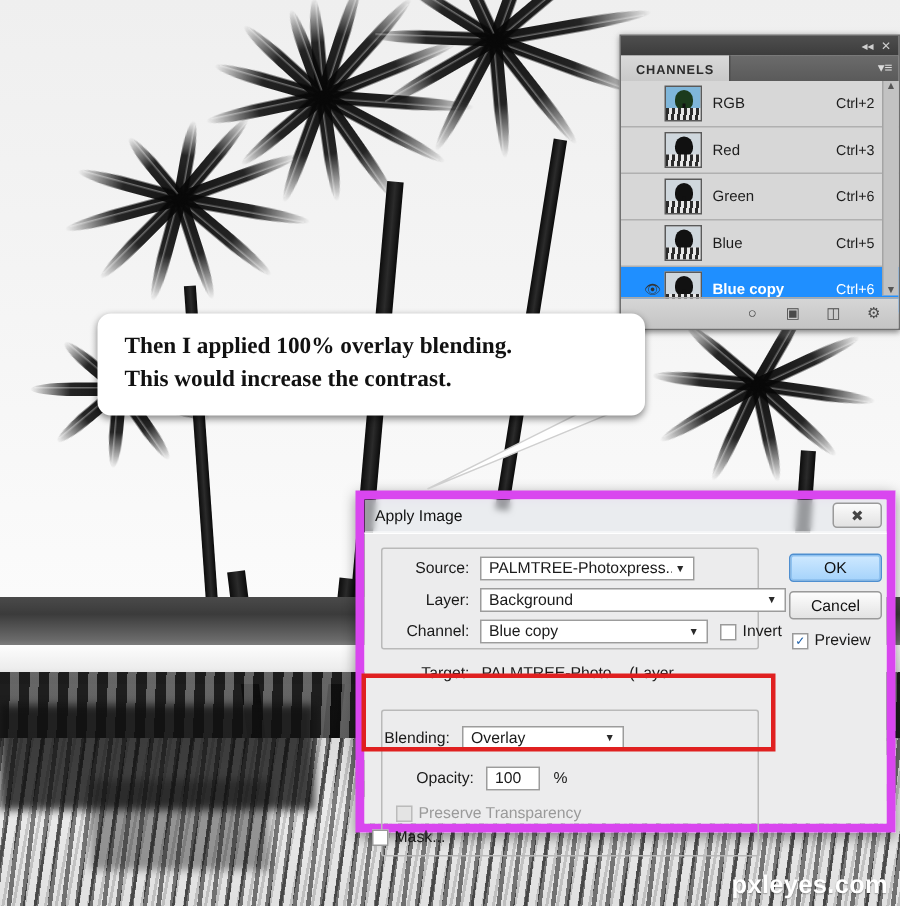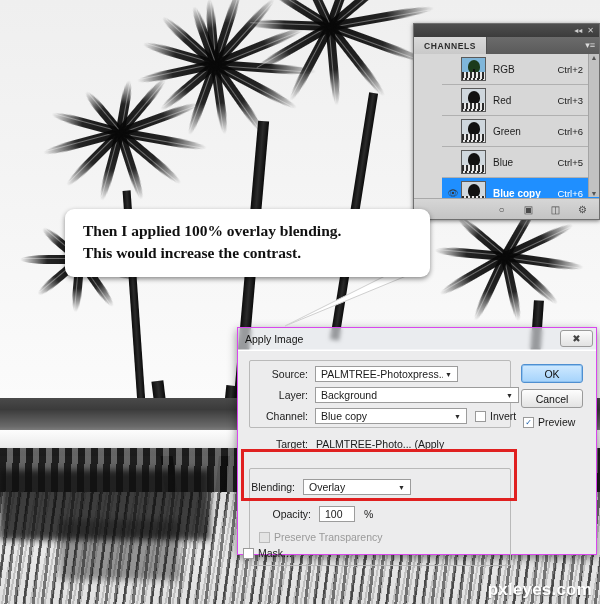--- a/index.html
+++ b/index.html
@@ -128,23 +128,22 @@
   }
   #ch-menu {
     position: absolute; right: 4px; top: 4px;
     color: #dcdcdc; font-size: 9px; line-height: 9px;
   }
   #ch-list { background: #d7d7d7; }
   .ch-row {
     height: 31px;
     display: flex; align-items: center;
     border-bottom: 1px solid #b0b0b0;
-    padding-left: 3px;
+    padding-left: 13px;
     position: relative;
-    margin-left: 28px;
   }
   .ch-row.selected { background: #1f8fff; color: #fff; }
   .ch-eye {
     width: 16px; text-align: center; font-size: 9px; color: #333;
   }
   .ch-thumb {
     width: 25px; height: 24px;
     border: 1px solid #5a5a5a;
     margin-right: 7px;
     overflow: hidden; position: relative;
@@ -174,21 +173,21 @@
     display: flex; align-items: center; justify-content: flex-end;
     gap: 14px; padding-right: 10px;
   }
   .ft-ico { width: 13px; height: 13px; color: #4a4a4a; font-size: 10px;
     display: flex; align-items: center; justify-content: center; }
 
   
   #dlg {
     position: absolute; left: 237px; top: 327px;
     width: 360px; height: 228px;
-    border: 1px solid #d946ef;
+    border: 6px solid #d946ef;
     box-shadow: 0 3px 9px rgba(0,0,0,.45);
     font-size: 10.5px; color: #1a1a1a;
   }
   #dlg-title {
     height: 22px;
     background: rgba(225,228,232,.62);
     backdrop-filter: blur(2px);
     display: flex; align-items: center;
     padding-left: 7px;
     position: relative;
@@ -479,21 +478,21 @@
         <div class="combo" style="width:152px;margin-left:7px">
           <span class="cv">Blue copy</span>
           <span class="arw">▼</span>
         </div>
         <span class="cbx" style="margin-left:8px"></span>
         <span>Invert</span>
       </div>
 
       <div class="row" style="left:21px;top:87px">
         <div class="lbl" style="width:49px">Target:</div>
-        <div style="margin-left:8px">PALMTREE-Photo... (Apply</div>
+        <div style="margin-left:8px">PALMTREE-Photo... (Layer</div>
       </div>
 
       <div class="grp" id="grp-blend"></div>
 
       <div class="row" style="left:5px;top:128px;width:260px;height:16px">
         <div class="lbl" style="width:52px">Blending:</div>
         <div class="combo" style="width:108px;margin-left:8px">
           <span class="cv">Overlay</span>
           <span class="arw">▼</span>
         </div>

